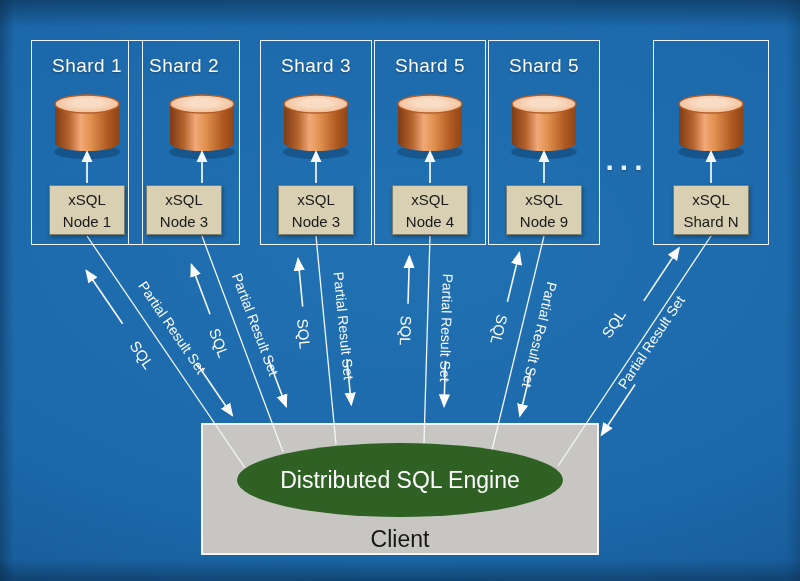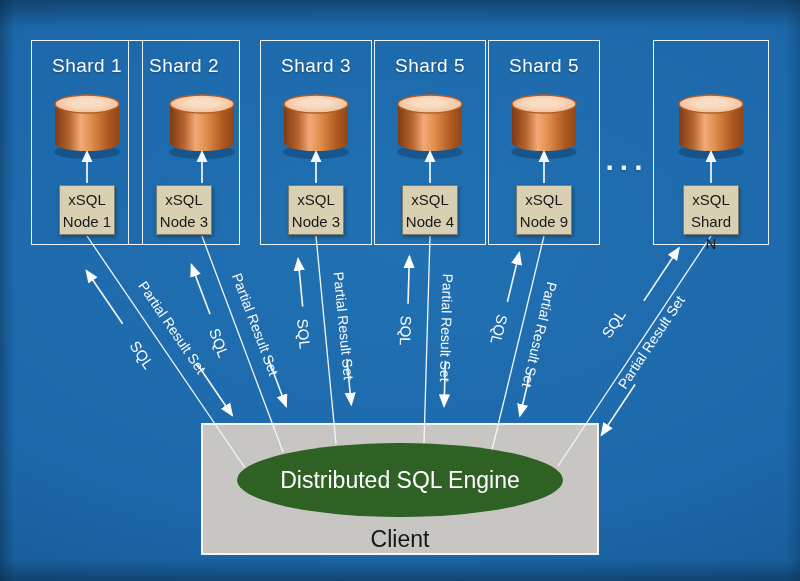--- a/index.html
+++ b/index.html
@@ -18,21 +18,21 @@
     position:absolute; top:40px; height:205px;
     border:1.5px solid rgba(250,252,255,.95);
     box-sizing:border-box;
   }
   .shard-title {
     margin-top:14px; text-align:center; color:#fff;
     font-size:19px; letter-spacing:.5px; text-shadow:0 1px 2px rgba(0,0,0,.35);
   }
   .node-box {
     position:absolute; left:50%; transform:translateX(-50%);
-    top:144px; width:56px; height:50px;
+    top:144px; width:76px; height:50px;
     background:var(--node-box,#d9d0b3);
     border:1px solid var(--node-border,#7d7d6e);
     box-shadow:1px 2px 4px rgba(0,0,0,.35);
     color:var(--text-dark,#1a1a1a); font-size:15px; line-height:22px;
     text-align:center; padding-top:3px; box-sizing:border-box;
   }
   .node-box span { display:block; }
   .ellipsis {
     position:absolute; left:598px; top:143px; width:58px;
     text-align:center; color:#e9f1f7; font-size:30px; font-weight:bold;

